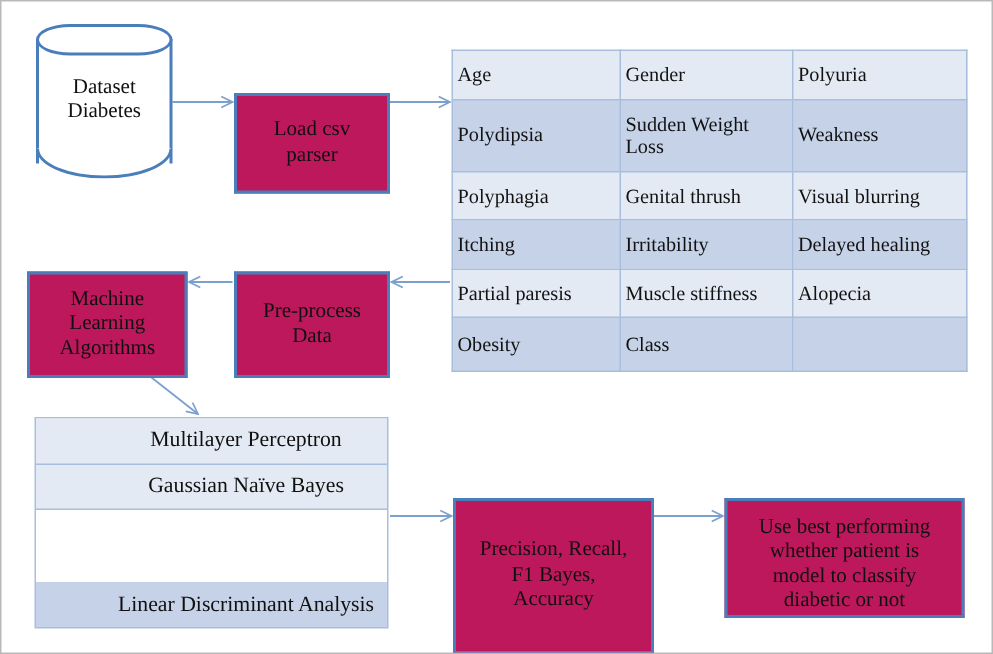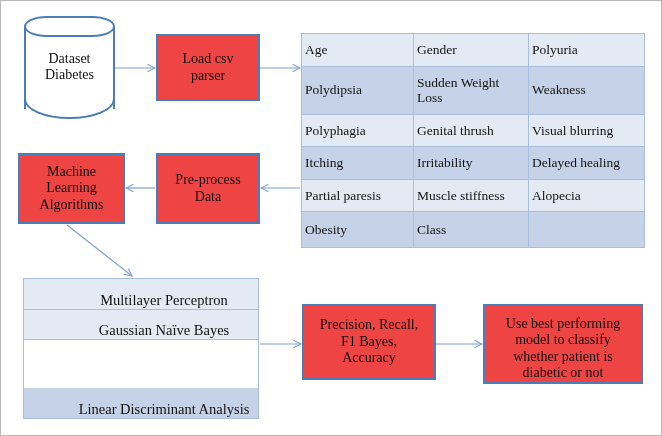--- a/index.html
+++ b/index.html
@@ -18,27 +18,28 @@
     overflow: hidden;
     font-family: "Liberation Serif", "DejaVu Serif", serif;
     color: #101010;
   }
 
   
   .node {
     position: absolute;
     box-sizing: border-box;
     border: 2px solid #4a7ebb;
-    background: #ef4444;
+    background: #be185d;
     display: flex;
     align-items: center;
     justify-content: center;
     text-align: center;
     line-height: 1.18;
     font-size: 14px;
+    margin-top: 28px;
   }
   .node .lines { display: block; }
   .node .lines span { display: block; white-space: nowrap; }
 
   
   .cylinder {
     position: absolute;
     box-sizing: border-box;
   }
   .cyl-body {
@@ -106,21 +107,21 @@
   .algo-list {
     position: absolute;
     box-sizing: border-box;
     border: 1px solid #a8bedd;
     display: flex;
     flex-direction: column;
   }
   .algo-row {
     flex: 1 1 0;
     display: flex;
-    align-items: flex-end;
+    align-items: center;
     justify-content: center;
     border-bottom: 1px solid #a8bedd;
     font-size: 14.5px;
     box-sizing: border-box;
     padding-left: 46px;
   }
   .algo-row:last-child { border-bottom: none; margin-top: 48px; }
   .algo-row.rlight { background: #e4eaf4; }
   .algo-row.rdark  { background: #c5d2e8; }
 
@@ -252,30 +253,30 @@
       <span>Multilayer Perceptron</span>
     </div>
     <div class="algo-row rlight">
       <span>Gaussian Naïve Bayes</span>
     </div>
     <div class="algo-row rdark">
       <span>Linear Discriminant Analysis</span>
     </div>
   </div>
 
-  <div class="node" style="left:301px; top:303px; width:134px; height:76px;">
+  <div class="node" style="left:301px; top:303px; width:134px; height:104px;">
     <span class="lines">
       <span>Precision, Recall,</span>
       <span>F1 Bayes,</span>
       <span>Accuracy</span>
     </span>
   </div>
 
   <div class="node" style="left:482px; top:303px; width:160px; height:80px;align-items:flex-end;">
     <span class="lines">
       <span>Use best performing</span>
+      <span>whether patient is</span>
       <span>model to classify</span>
-      <span>whether patient is</span>
       <span>diabetic or not</span>
     </span>
   </div>
 
 </div>
 
 </body></html>

